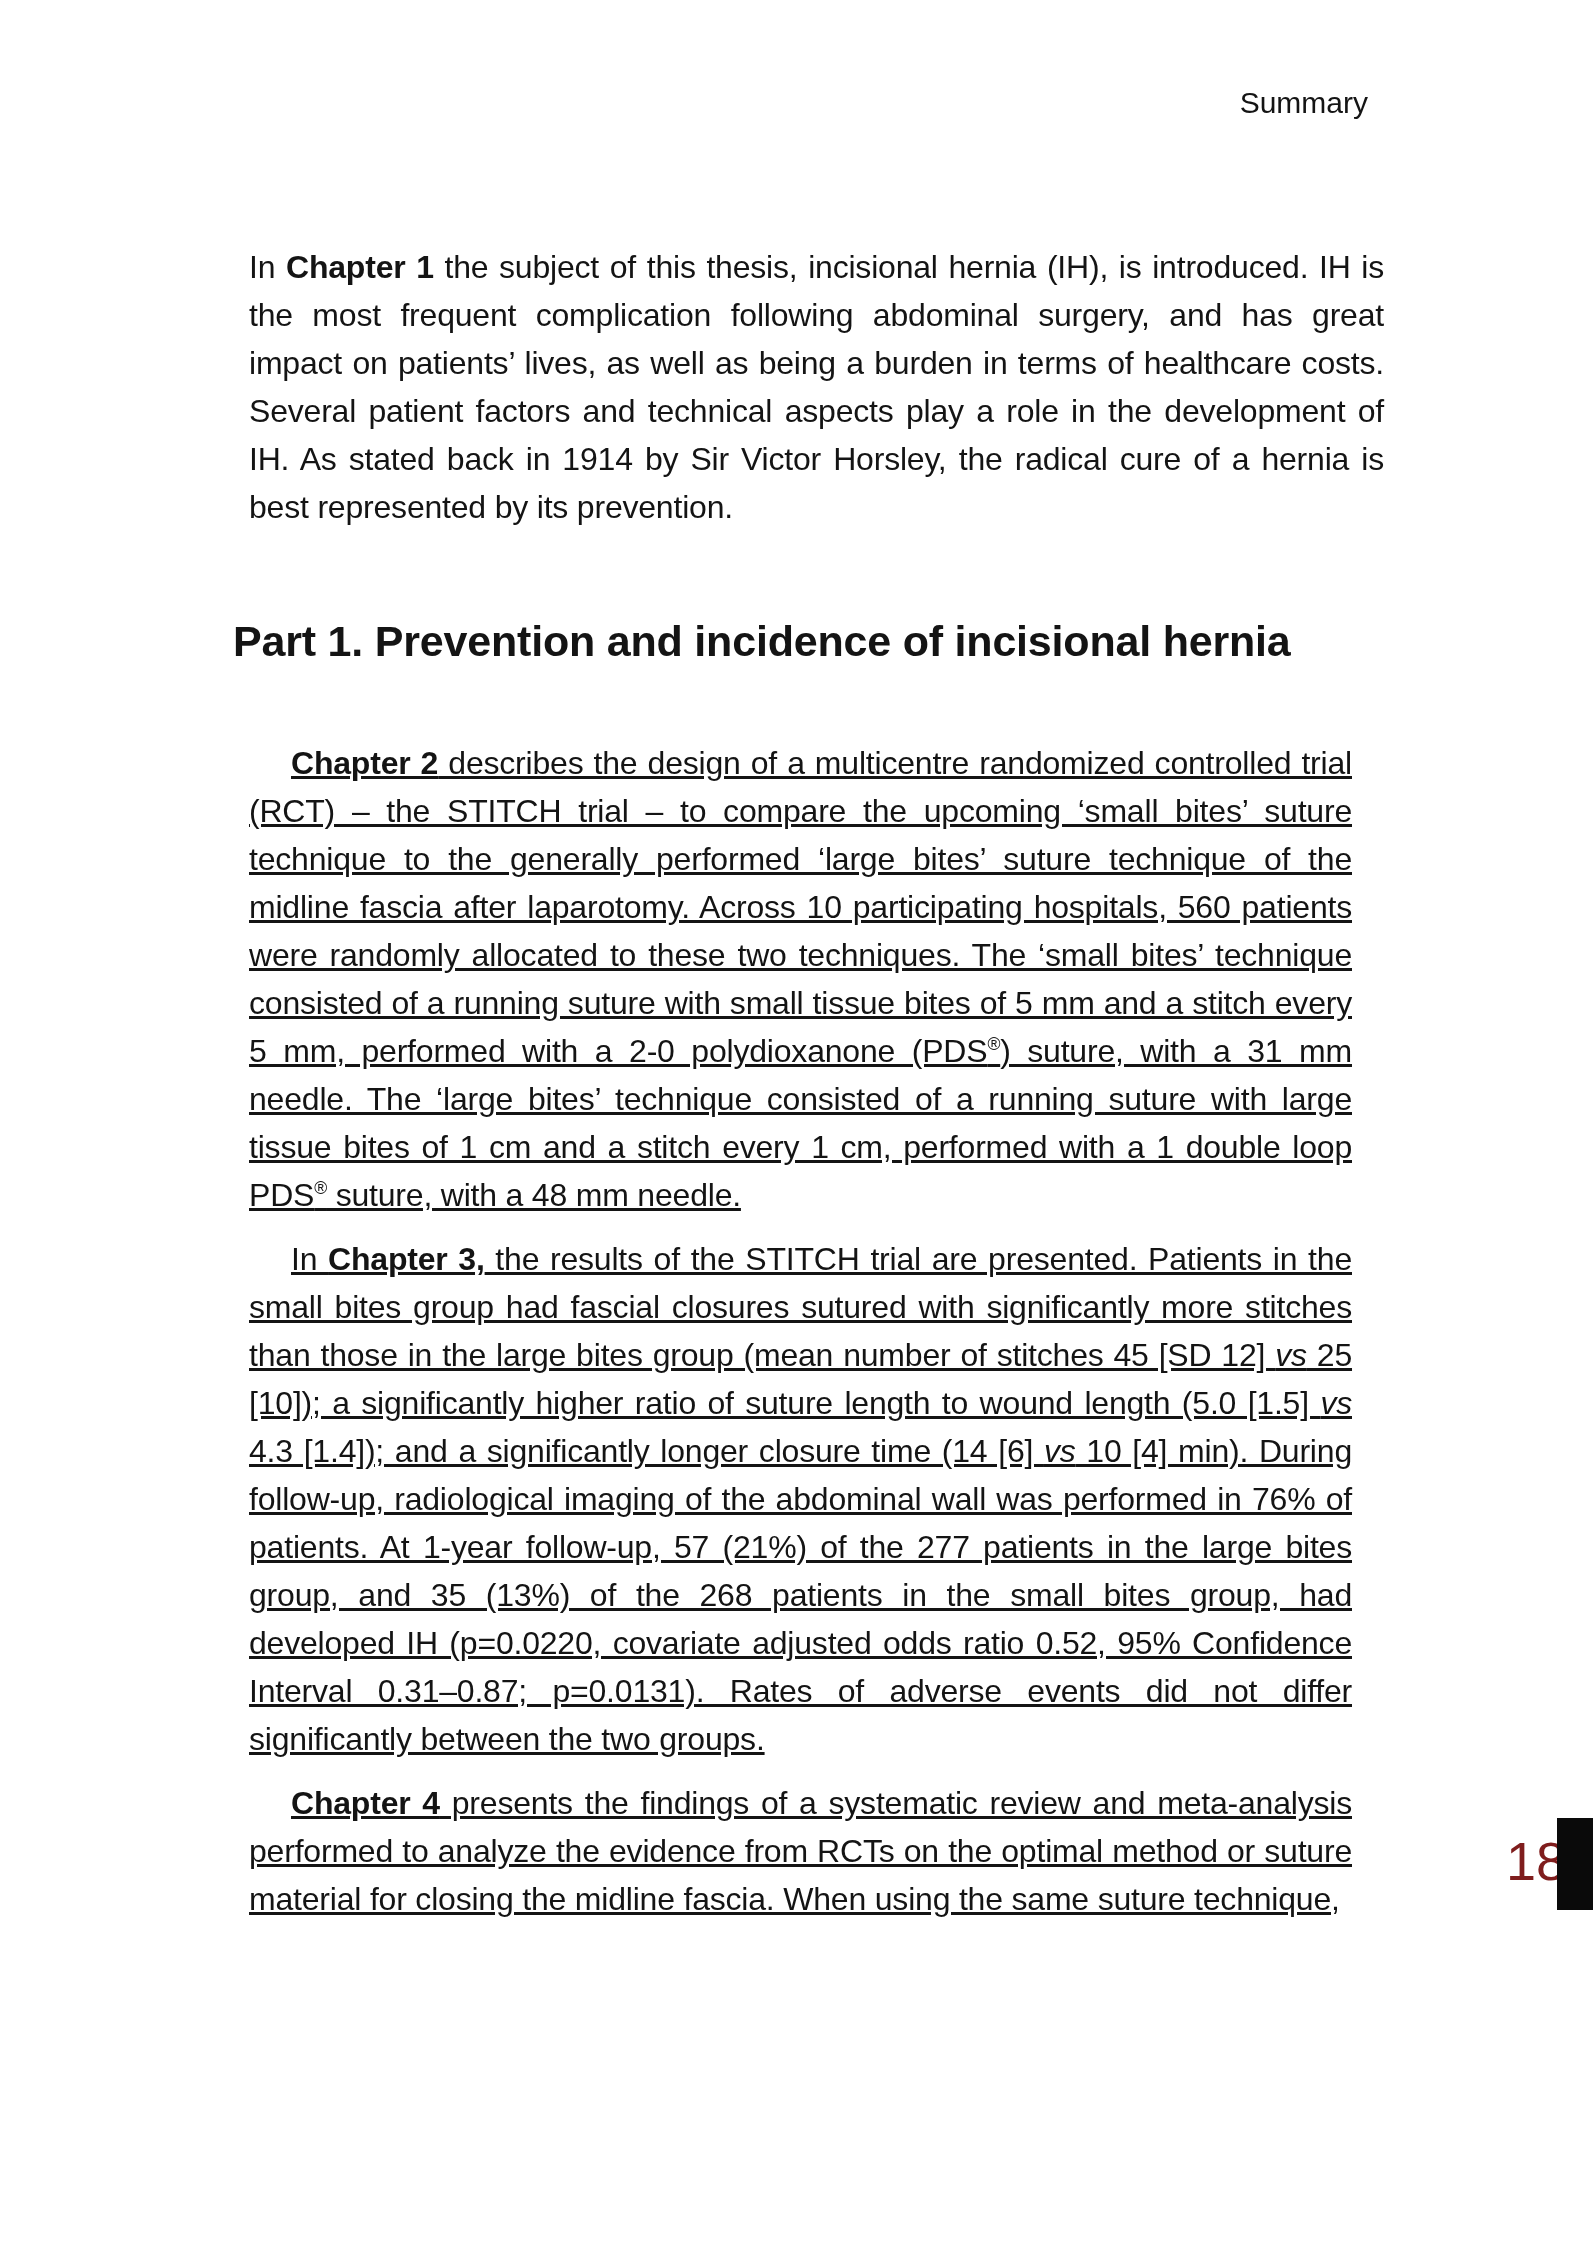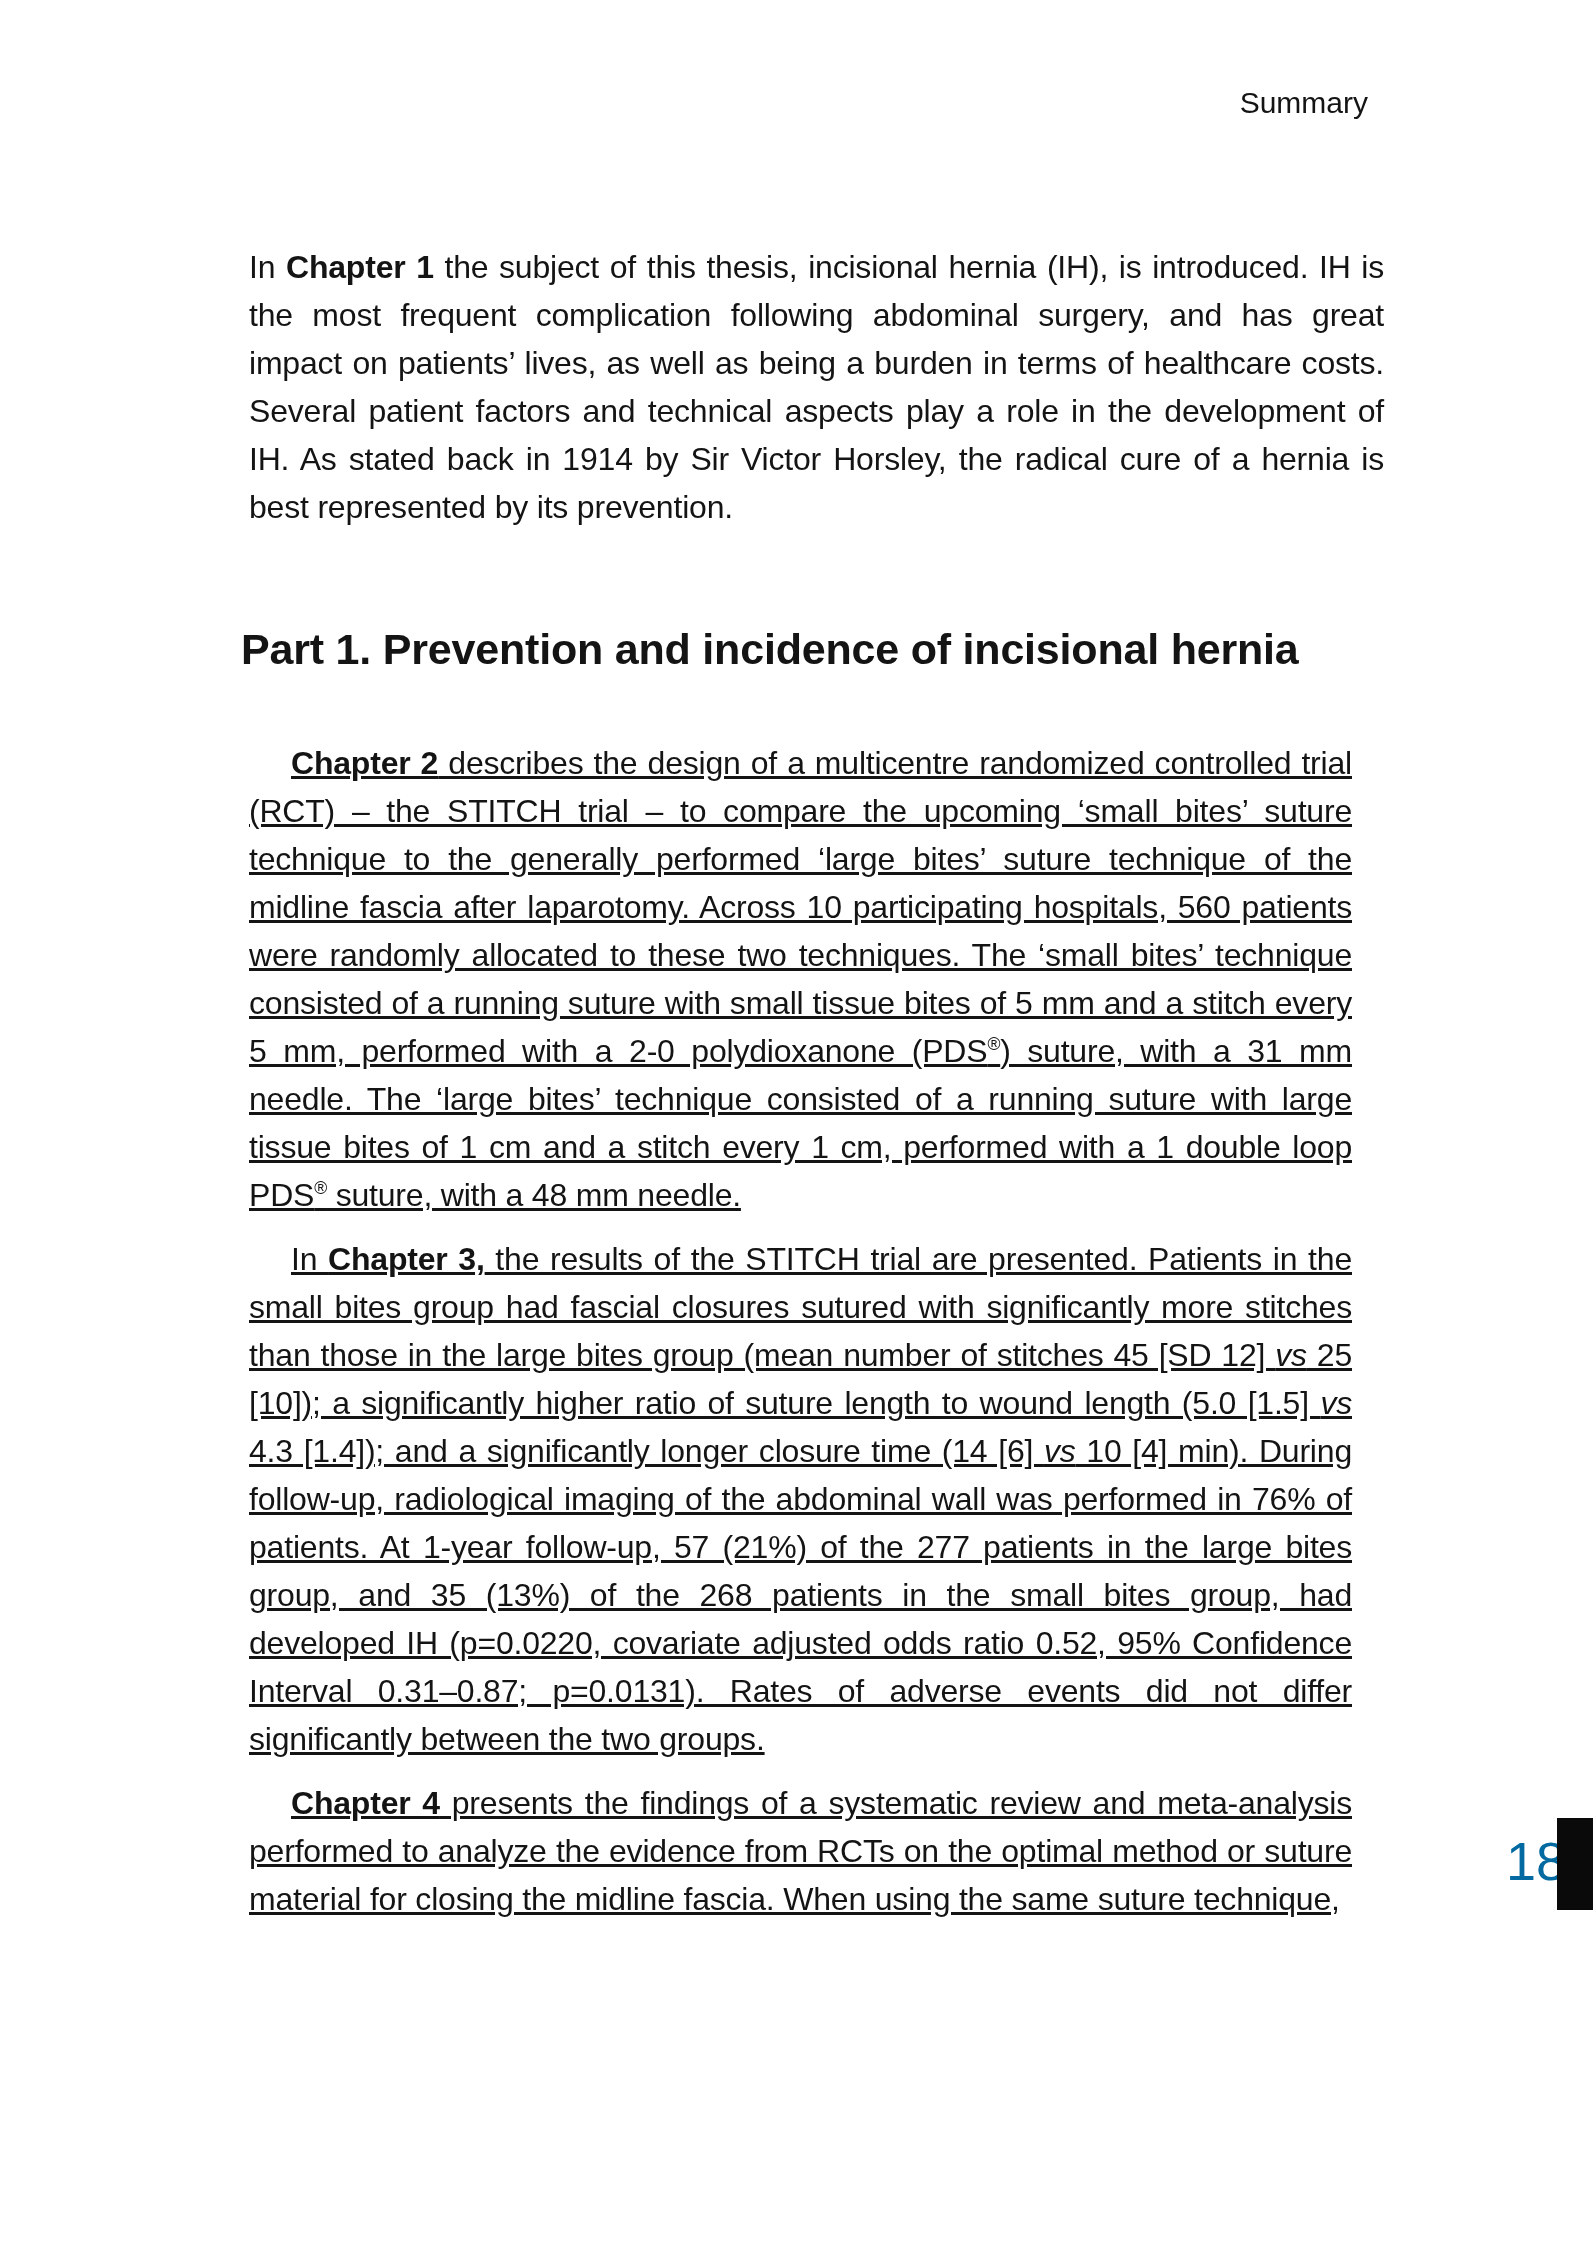--- a/index.html
+++ b/index.html
@@ -30,21 +30,21 @@
     width: 1135px;
   }
   .part-heading {
     position: absolute;
     left: 233px;
     top: 616px;
     width: 1135px;
     font-size: 43px;
     font-weight: bold;
     line-height: 1.2;
-    margin: 8px;
+    margin: 0;
     letter-spacing: -0.2px;
   }
   .body-flow {
     position: absolute;
     left: 233px;
     top: 723px;
     width: 1135px;
   }
   p.body {
     font-size: 32px;
@@ -57,21 +57,21 @@
   .run-n { }
   .run-b { font-weight: bold; }
   .run-i { font-style: italic; }
   .run-sup { vertical-align: super; font-size: 55%; line-height: 0; }
   .chapter-tab-number {
     position: absolute;
     right: 56px;
     top: 1834px;
     font-size: 54px;
     line-height: 1;
-    color: #0369a1;
+    color: #7f1d1d;
   }
   .chapter-tab-marker {
     position: absolute;
     left: 1557px;
     top: 1818px;
     width: 36px;
     height: 92px;
     background: #0a0a0a;
   }
   .page-number {

